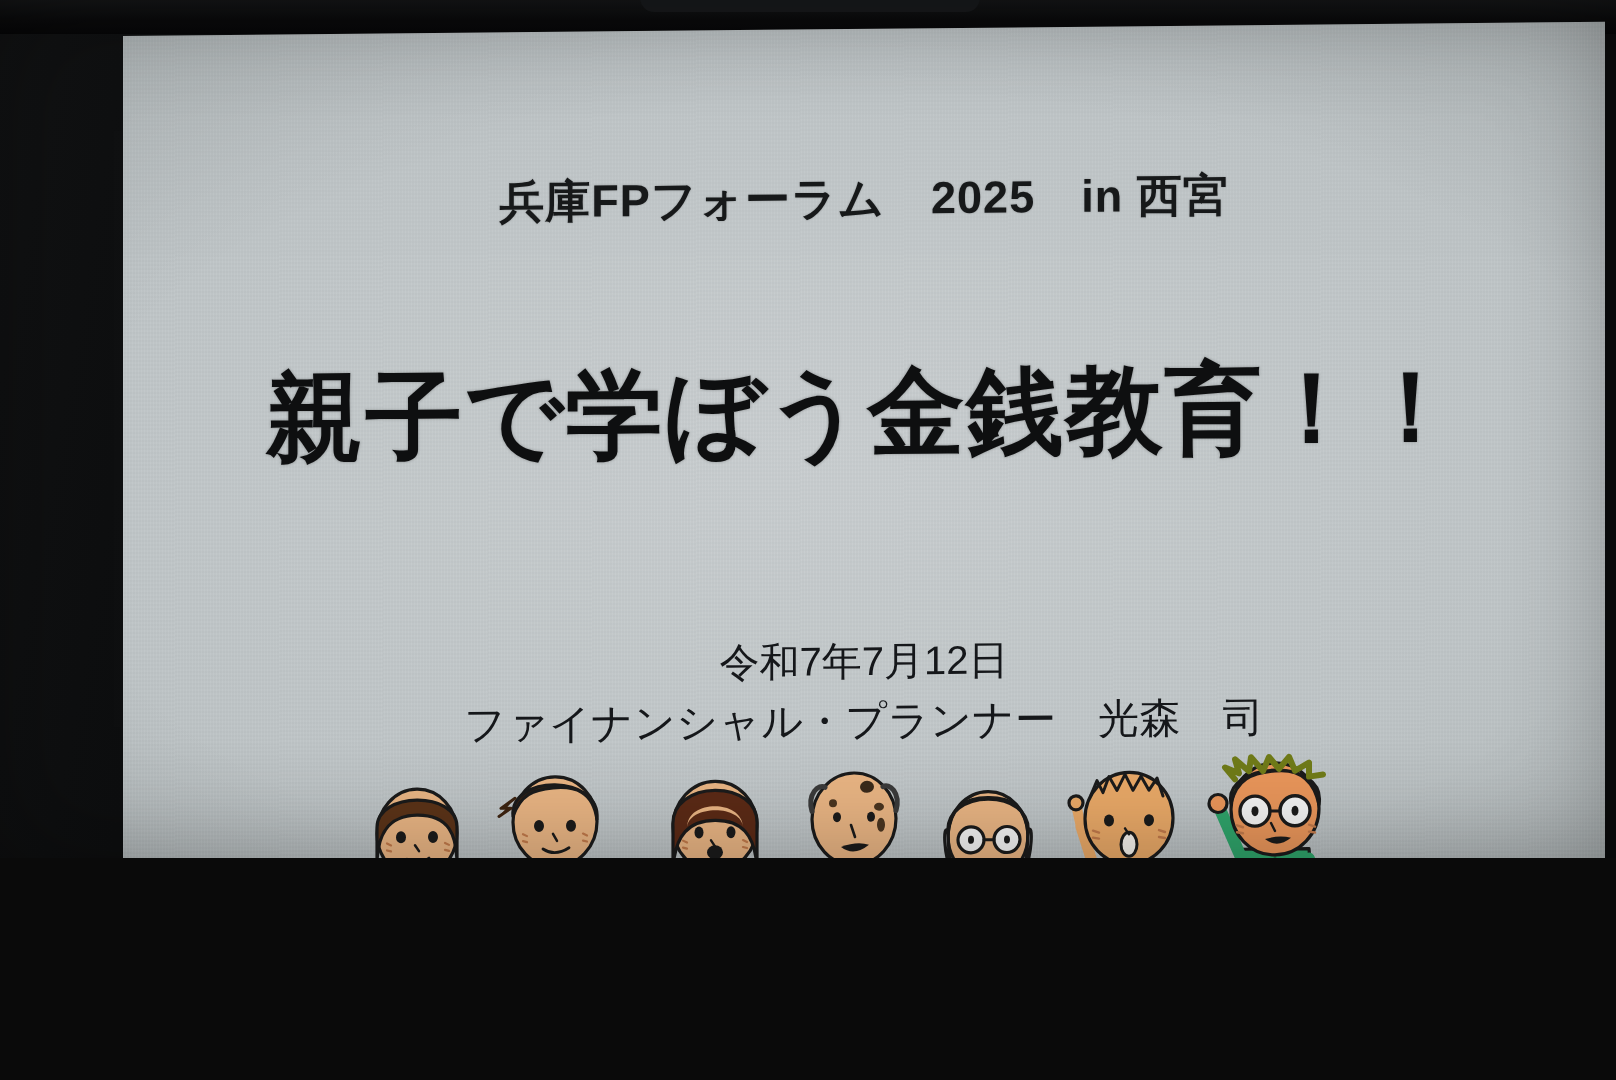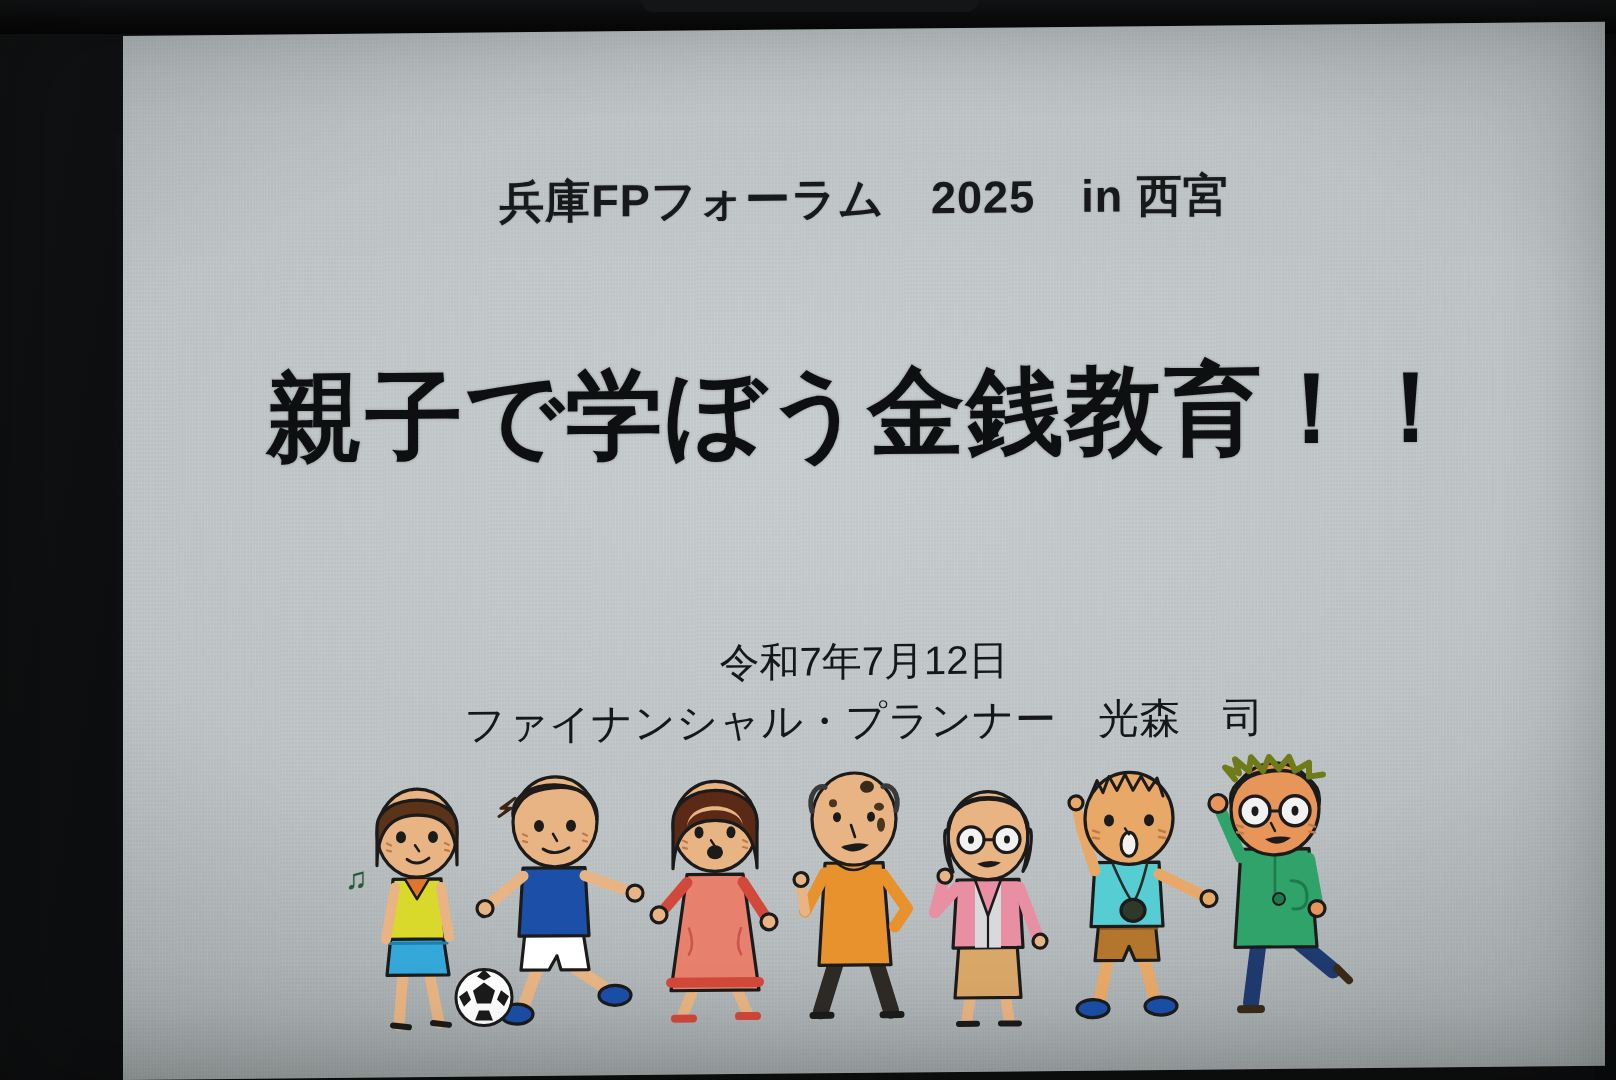--- a/index.html
+++ b/index.html
@@ -11,21 +11,21 @@
     width: 1616px;
     height: 1080px;
     overflow: hidden;
     font-family: "Liberation Sans", "DejaVu Sans", sans-serif;
   }
 
   
   #photo {
     position: relative;
     width: 1616px;
-    height: 1080px;
+    height: 858px;
     background: #0d0e0f;
     overflow: hidden;
   }
 
   
   .ceiling-band {
     position: absolute;
     left: 0; top: 0;
     width: 1616px; height: 34px;
     background: linear-gradient(180deg,#141516 0%, #0a0a0b 60%, #060607 100%);

